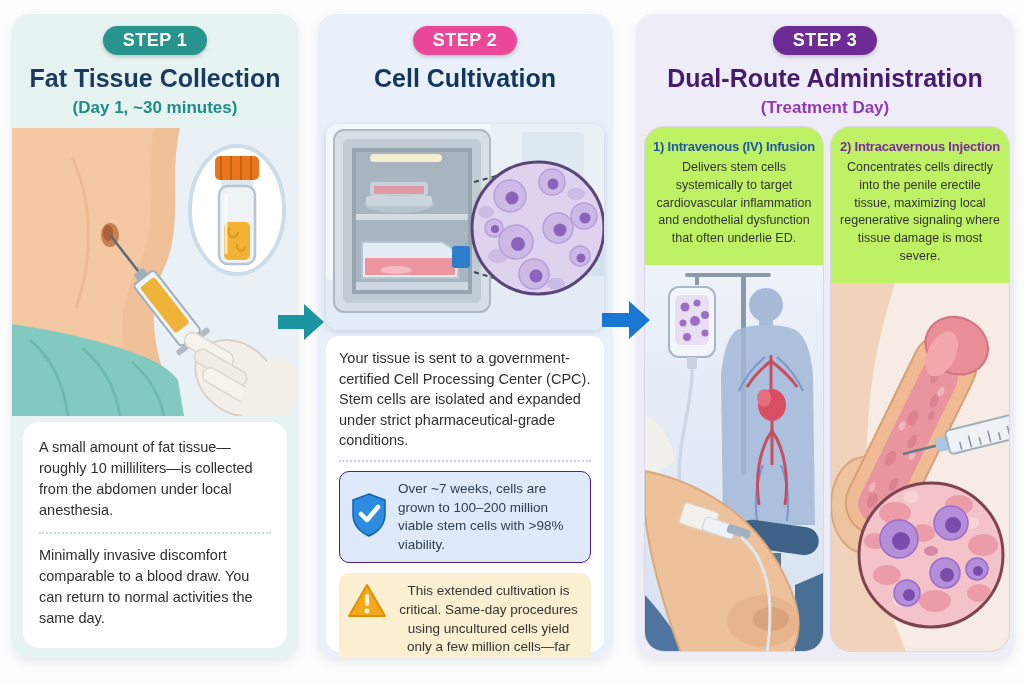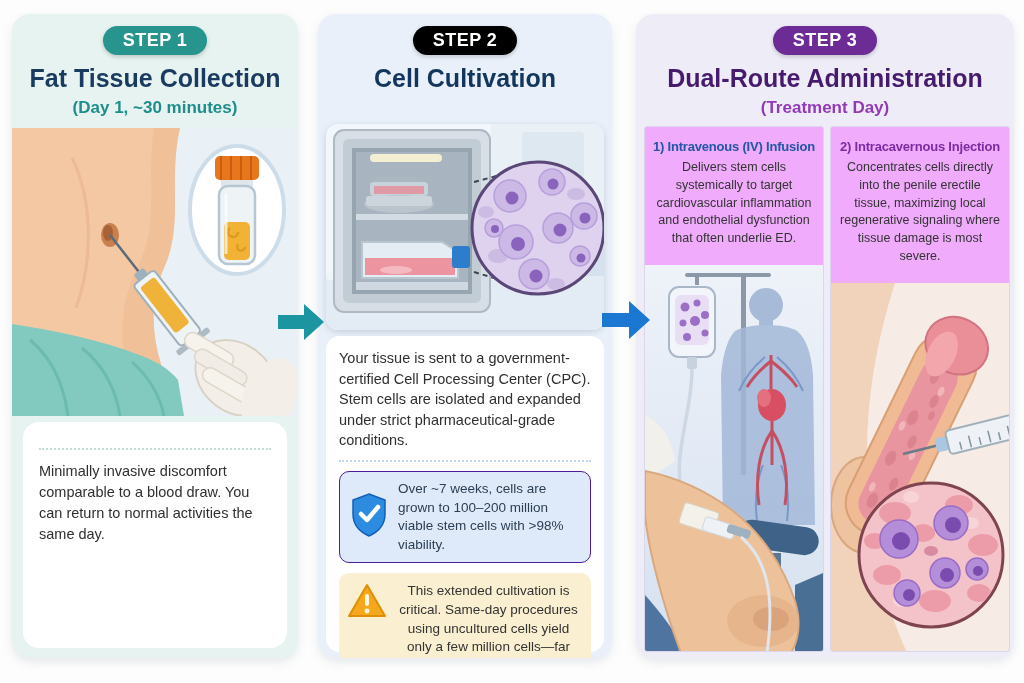--- a/index.html
+++ b/index.html
@@ -6,21 +6,21 @@
   .canvas{position:relative;width:1024px;height:683px;background:#fdfdfd;overflow:hidden;
           font-family:"Liberation Sans",sans-serif;}
   .col{position:absolute;top:14px;height:644px;border-radius:18px;overflow:hidden;
        box-shadow:0 4px 10px rgba(120,140,160,.18);text-align:center;}
   #col1{left:12px;width:286px;background:#e7f3f0;}
   #col2{left:318px;width:294px;background:#e9f0f9;}
   #col3{left:636px;width:378px;background:#eeecf7;}
   .badge{display:inline-block;margin-top:12px;padding:4px 20px;border-radius:999px;color:#fff;
          font-weight:bold;font-size:18px;letter-spacing:.5px;box-shadow:0 2px 4px rgba(0,0,0,.18);}
   #col1 .badge{background:#27948e;}
-  #col2 .badge{background:#000000;}
+  #col2 .badge{background:#ec4899;}
   #col3 .badge{background:#6c2b95;}
   .title{font-size:25px;font-weight:bold;margin-top:9px;}
   #col1 .title{color:#1a3a5f;}
   #col2 .title{color:#13365f;}
   #col3 .title{color:#461a6d;}
   .subtitle{font-size:17px;font-weight:bold;margin-top:5px;}
   #col1 .subtitle{color:#1d8e8b;}
   #col2 .subtitle{color:#1463c2;}
   #col3 .subtitle{color:#9239b7;}
   .illo{position:absolute;display:block;}
@@ -38,22 +38,22 @@
            border-radius:14px;box-sizing:border-box;padding:12px 13px;text-align:left;}
   .s2-card .para{margin:0;font-size:14.5px;line-height:1.42;color:#2f2f2f;}
   .dot-div2{border:none;border-top:2px dotted #c3d6ee;margin:9px 0;}
   .info-box{display:flex;align-items:center;gap:9px;background:#deeafa;border:1px solid #4c1d95;
             border-radius:10px;padding:8px 9px;}
   .info-box p{margin:0;font-size:13.5px;line-height:1.38;color:#2c3e54;}
   .warn-box{display:flex;align-items:flex-start;gap:7px;background:#faefd0;
             border-radius:10px;padding:9px 8px;margin-top:10px;}
   .warn-box p{margin:0;font-size:13.5px;line-height:1.38;color:#333;text-align:center;flex:1;}
   
-  .route{position:absolute;top:112px;width:180px;height:526px;background:#f0abfc;
-         border:1px solid #dcd6ea;border-radius:3px;overflow:hidden;box-sizing:border-box;}
+  .route{position:absolute;top:112px;width:180px;height:526px;background:#bef264;
+         border:1px solid #dcd6ea;border-radius:20px;overflow:hidden;box-sizing:border-box;}
   #route1{left:8px;}
   #route2{left:194px;}
   .route-head{font-size:13px;font-weight:bold;margin-top:12px;letter-spacing:-.2px;}
   #route1 .route-head{color:#2156a8;}
   #route2 .route-head{color:#7b2ba1;}
   .route-body{font-size:12.5px;color:#333;line-height:1.42;padding:5px 9px 0;margin:0;}
   .r1-illo{left:0;top:138px;width:178px;height:388px;}
   .r2-illo{left:0;top:156px;width:178px;height:370px;}
   
   .flow-arrow{position:absolute;z-index:5;}
@@ -109,20 +109,21 @@
           <rect x="209" y="52" width="32" height="8" fill="#dfe7ec"></rect>
           <rect x="207" y="58" width="36" height="78" rx="9" fill="#eef3f6" stroke="#b6c6d2" stroke-width="2.5"></rect>
           <rect x="212" y="94" width="26" height="38" rx="5" fill="#f2b236"></rect>
           <path d="M218,100 a5,5 0 1 0 8,4 M226,116 a4,4 0 1 0 7,3" stroke="#e09b1d" stroke-width="2.5" fill="none"></path>
           <line x1="214" y1="66" x2="214" y2="126" stroke="#ffffff" stroke-width="3" opacity=".7"></line>
         </g>
       </svg>
     </div>
 
     <div class="s1-card">
+      <p>A small amount of fat tissue—roughly 10 milliliters—is collected from the abdomen under local anesthesia.</p>
       <hr class="dot-div1">
       <p>Minimally invasive discomfort comparable to a blood draw. You can return to normal activities the same day.</p>
     </div>
   </div>
 
   <div class="col" id="col2">
     <div class="badge">STEP 2</div>
     <div class="title">Cell Cultivation</div>
 
     <div class="illo s2-illo">

